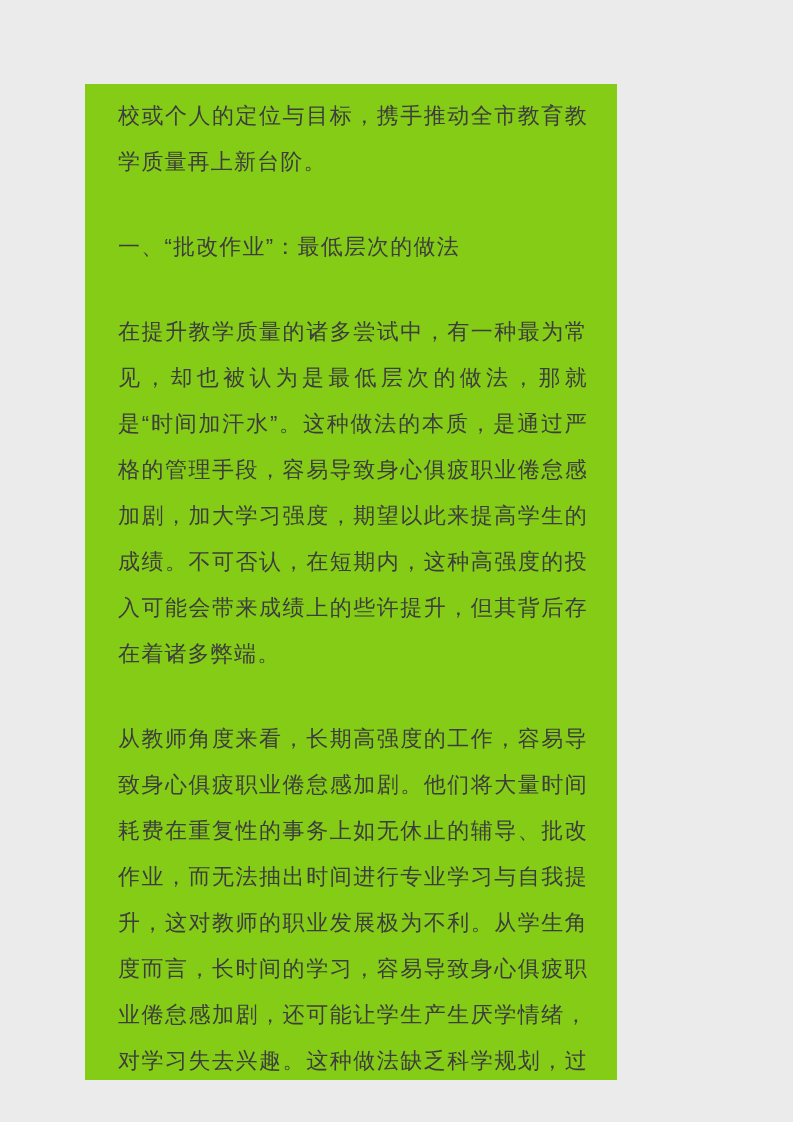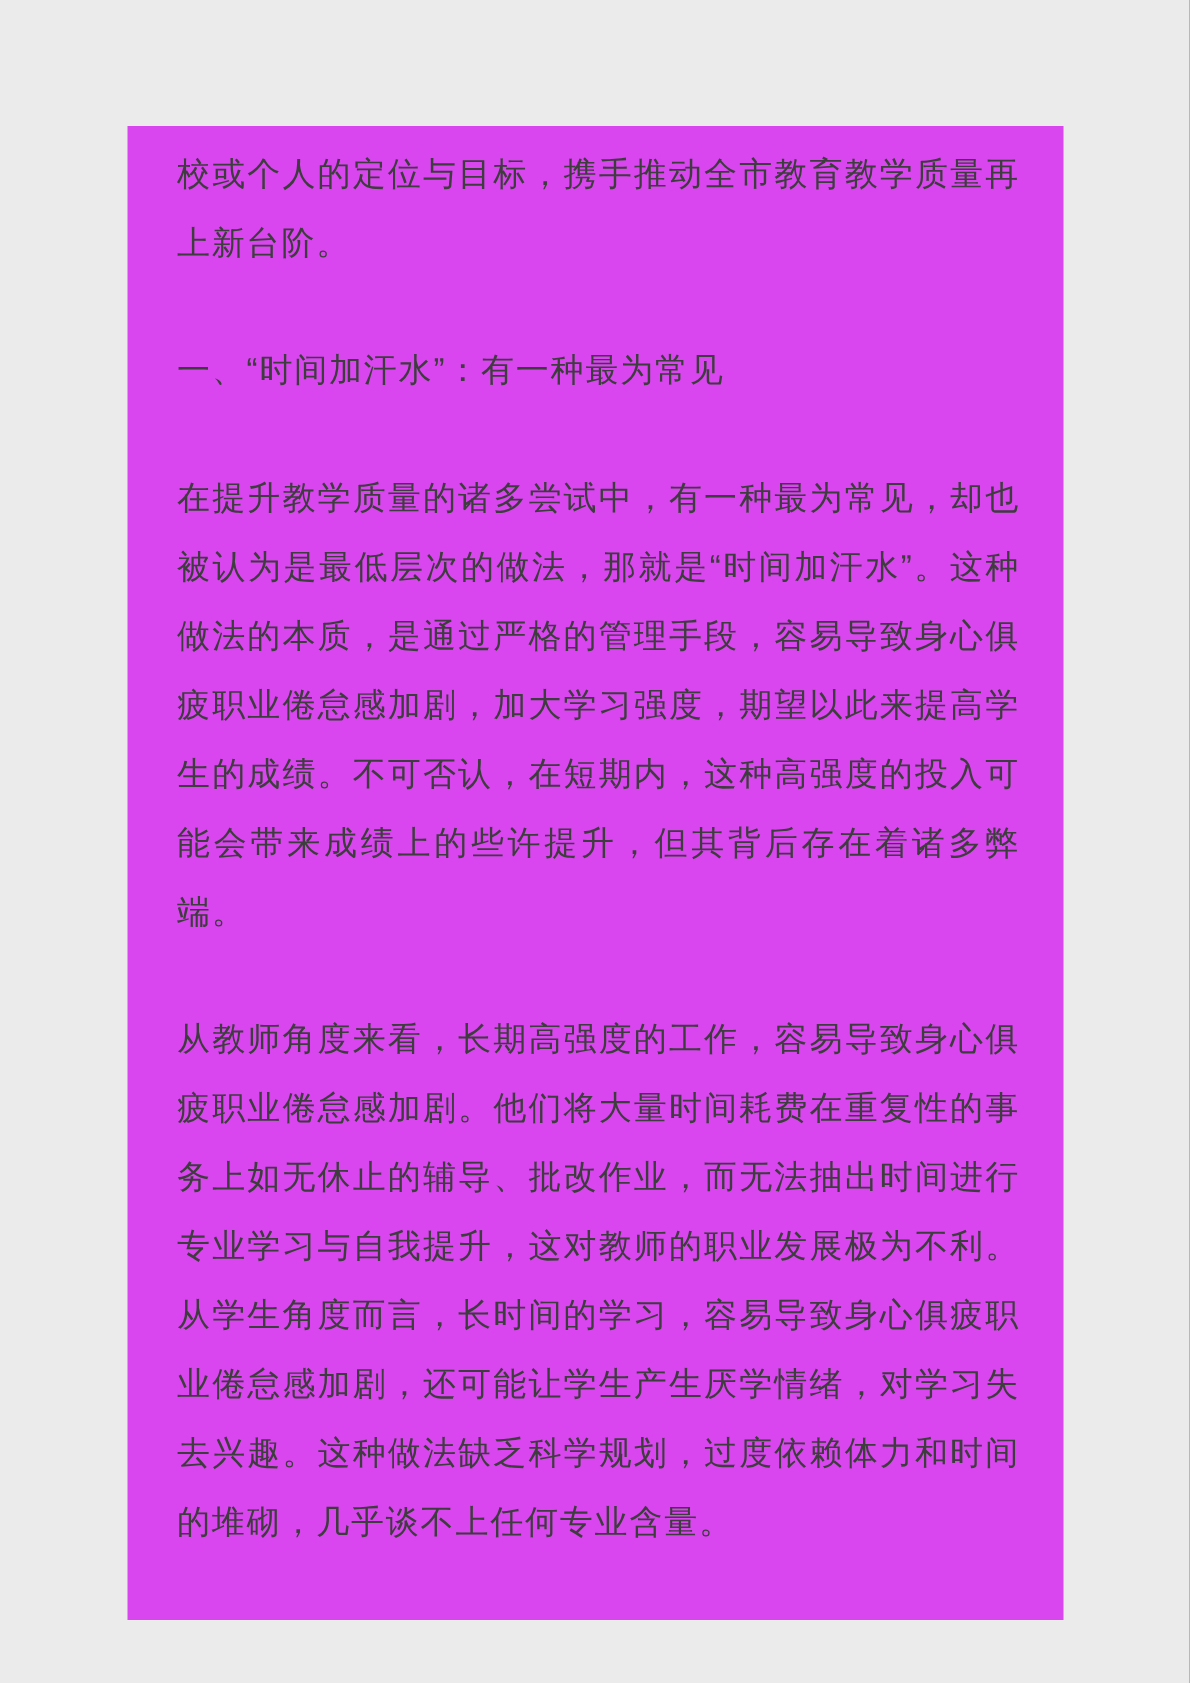--- a/index.html
+++ b/index.html
@@ -11,23 +11,23 @@
     height: 1122px;
     position: relative;
     background: #ebebeb;
     font-family: "Liberation Sans", "DejaVu Sans", sans-serif;
     overflow: hidden;
   }
   .paper {
     position: absolute;
     left: 85px;
     top: 84px;
-    width: 624px;
+    width: 532px;
     height: 996px;
-    background: #d946ef;
+    background: #84cc16;
     overflow: hidden;
   }
   .content {
     padding: 9px 29px 0 33px;
     color: #3d3d3d;
     font-size: 22px;
     line-height: 46px;
     letter-spacing: 1.2px;
     text-align: justify;
     text-justify: inter-ideograph;
@@ -40,19 +40,19 @@
     font-weight: normal;
   }
 </style>
 </head>
 <body>
 
 <div class="viewport">
   <div class="paper">
     <div class="content">
       <p>校或个人的定位与目标，携手推动全市教育教学质量再上新台阶。</p>
-      <p class="heading">一、“时间加汗水”：有一种最为常见</p>
+      <p class="heading">一、“批改作业”：最低层次的做法</p>
       <p>在提升教学质量的诸多尝试中，有一种最为常见，却也被认为是最低层次的做法，那就是“时间加汗水”。这种做法的本质，是通过严格的管理手段，容易导致身心俱疲职业倦怠感加剧，加大学习强度，期望以此来提高学生的成绩。不可否认，在短期内，这种高强度的投入可能会带来成绩上的些许提升，但其背后存在着诸多弊端。</p>
       <p>从教师角度来看，长期高强度的工作，容易导致身心俱疲职业倦怠感加剧。他们将大量时间耗费在重复性的事务上如无休止的辅导、批改作业，而无法抽出时间进行专业学习与自我提升，这对教师的职业发展极为不利。从学生角度而言，长时间的学习，容易导致身心俱疲职业倦怠感加剧，还可能让学生产生厌学情绪，对学习失去兴趣。这种做法缺乏科学规划，过度依赖体力和时间的堆砌，几乎谈不上任何专业含量。</p>
       <p>在我们周边，不难发现一些学校采用这种方式。例如，有</p>
     </div>
   </div>
 </div>
 
 </body></html>

